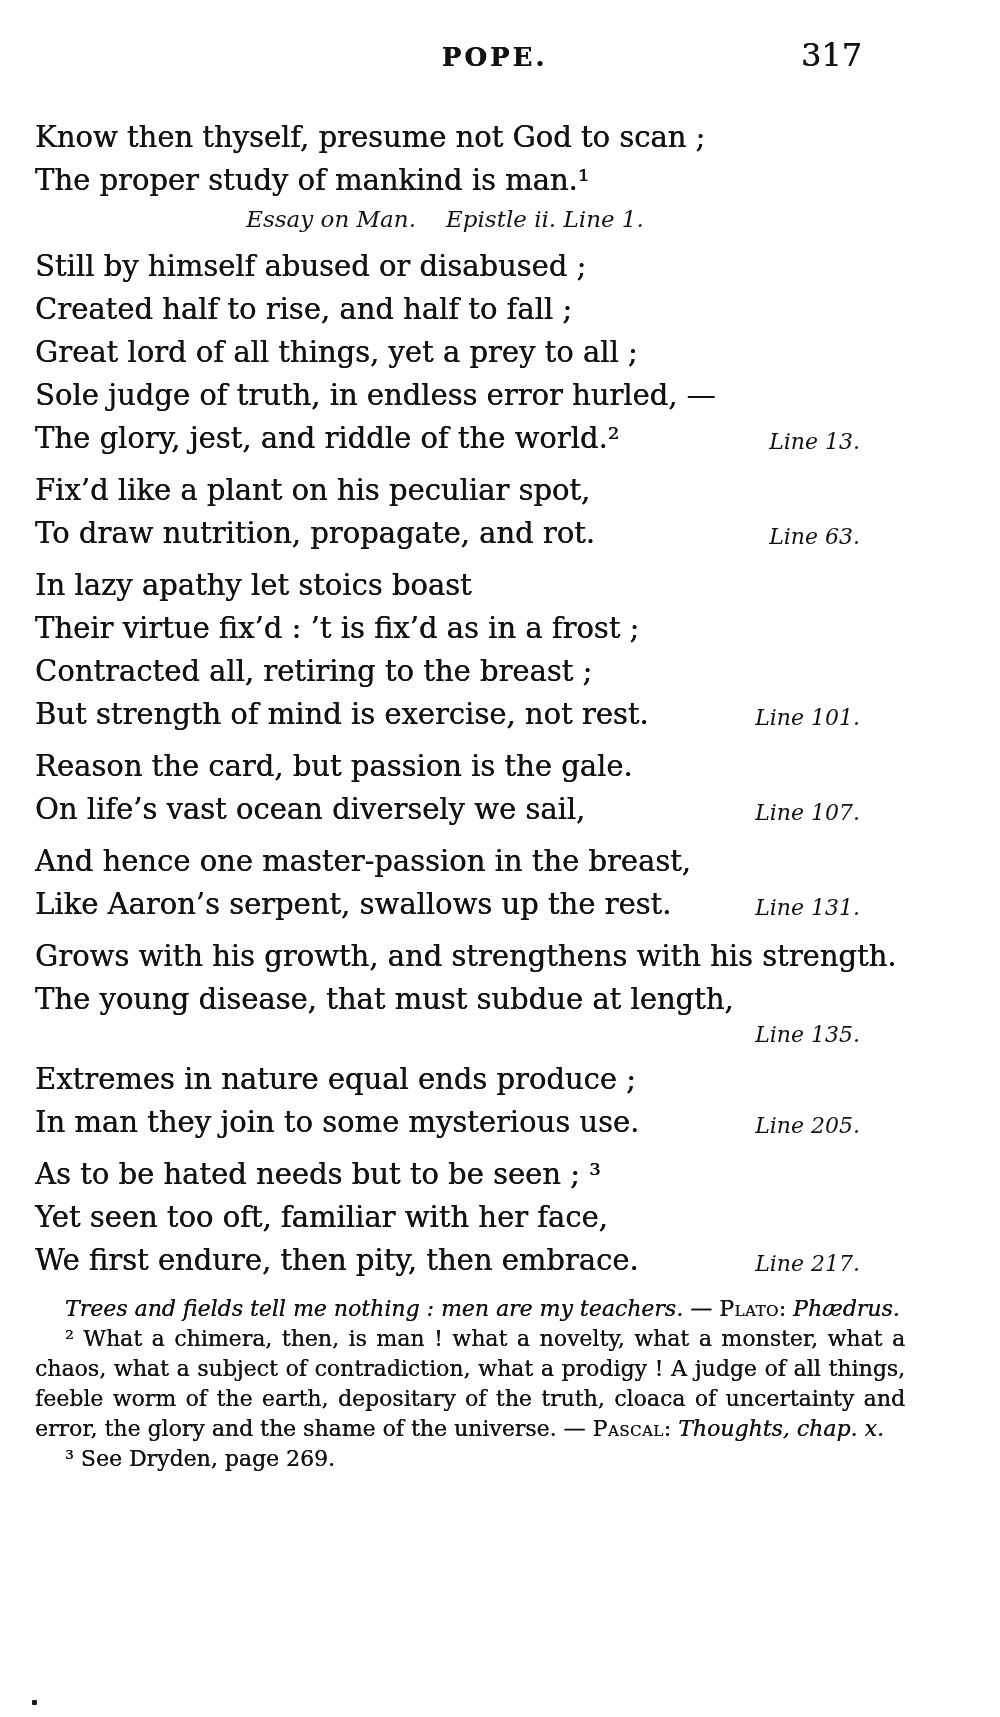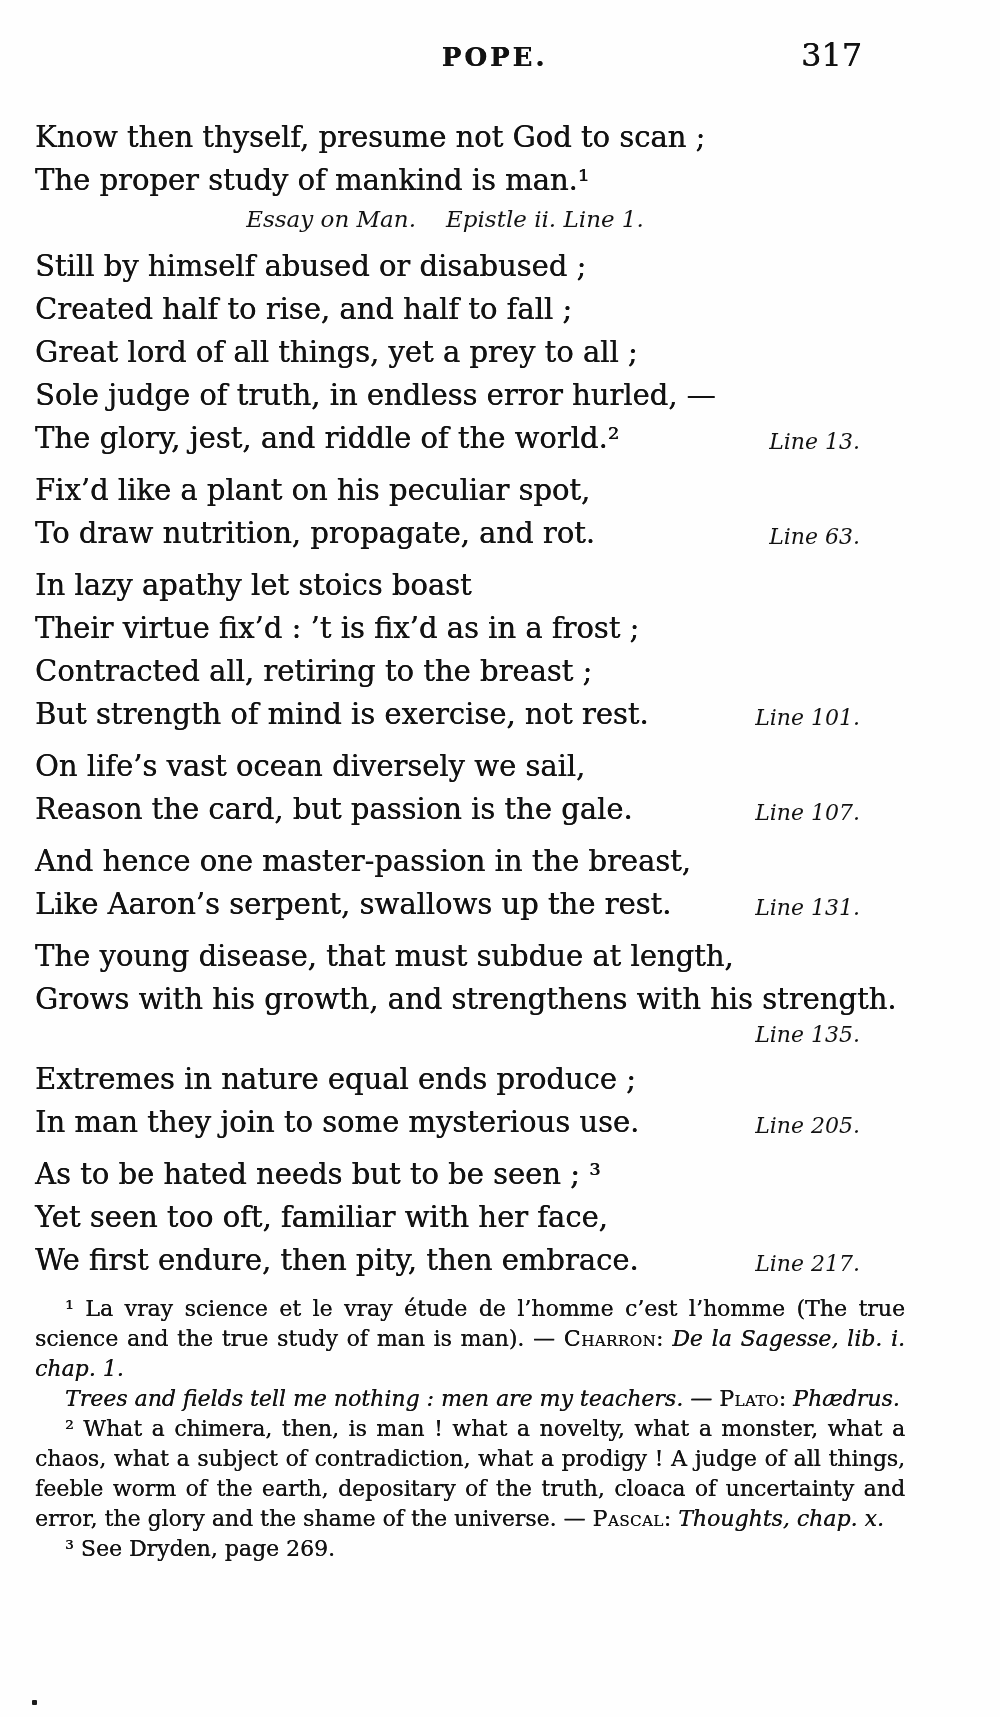--- a/index.html
+++ b/index.html
@@ -128,52 +128,51 @@
 
     <div class="quote">
       <div class="qline">In lazy apathy let stoics boast</div>
       <div class="qline">Their virtue fix’d : ’t is fix’d as in a frost ;</div>
       <div class="qline">Contracted all, retiring to the breast ;</div>
       <div class="qline">But strength of mind is exercise, not rest.</div>
       <span class="line-ref">Line 101.</span>
     </div>
 
     <div class="quote">
+      <div class="qline">Reason the card, but passion is the gale.</div>
       <div class="qline">On life’s vast ocean diversely we sail,</div>
-      <div class="qline">Reason the card, but passion is the gale.</div>
       <span class="line-ref">Line 107.</span>
     </div>
 
     <div class="quote">
       <div class="qline">And hence one master-passion in the breast,</div>
       <div class="qline">Like Aaron’s serpent, swallows up the rest.</div>
       <span class="line-ref">Line 131.</span>
     </div>
 
     <div class="quote">
+      <div class="qline">Grows with his growth, and strengthens with his strength.</div>
       <div class="qline">The young disease, that must subdue at length,</div>
-      <div class="qline">Grows with his growth, and strengthens with his strength.</div>
       <div class="ref-own-line">Line 135.</div>
     </div>
 
     <div class="quote">
       <div class="qline">Extremes in nature equal ends produce ;</div>
       <div class="qline">In man they join to some mysterious use.</div>
       <span class="line-ref">Line 205.</span>
     </div>
 
     <div class="quote">
       <div class="qline">As to be hated needs but to be seen ; ³</div>
       <div class="qline">Yet seen too oft, familiar with her face,</div>
       <div class="qline">We first endure, then pity, then embrace.</div>
       <span class="line-ref">Line 217.</span>
     </div>
 
     <div class="footnotes">
-      <p><span>¹ La vray science et le vray étude de l’homme c’est l’homme (The true science and the true study of man is man). — </span><span class="sc">Charron</span><span>: </span><span class="it">De la Sagesse, lib. i. chap. 1.</span></p>
       <p><span class="it">Trees and fields tell me nothing : men are my teachers. — </span><span class="sc">Plato</span><span>: </span><span class="it">Phædrus.</span></p>
       <p><span>² What a chimera, then, is man ! what a novelty, what a monster, what a chaos, what a subject of contradiction, what a prodigy !  A judge of all things, feeble worm of the earth, depositary of the truth, cloaca of uncertainty and error, the glory and the shame of the universe. — </span><span class="sc">Pascal</span><span>: </span><span class="it">Thoughts, chap. x.</span></p>
       <p><span>³ See Dryden, page 269.</span></p>
     </div>
 
   </div>
 
   <div class="ink-dot"></div>
 
 </div>

